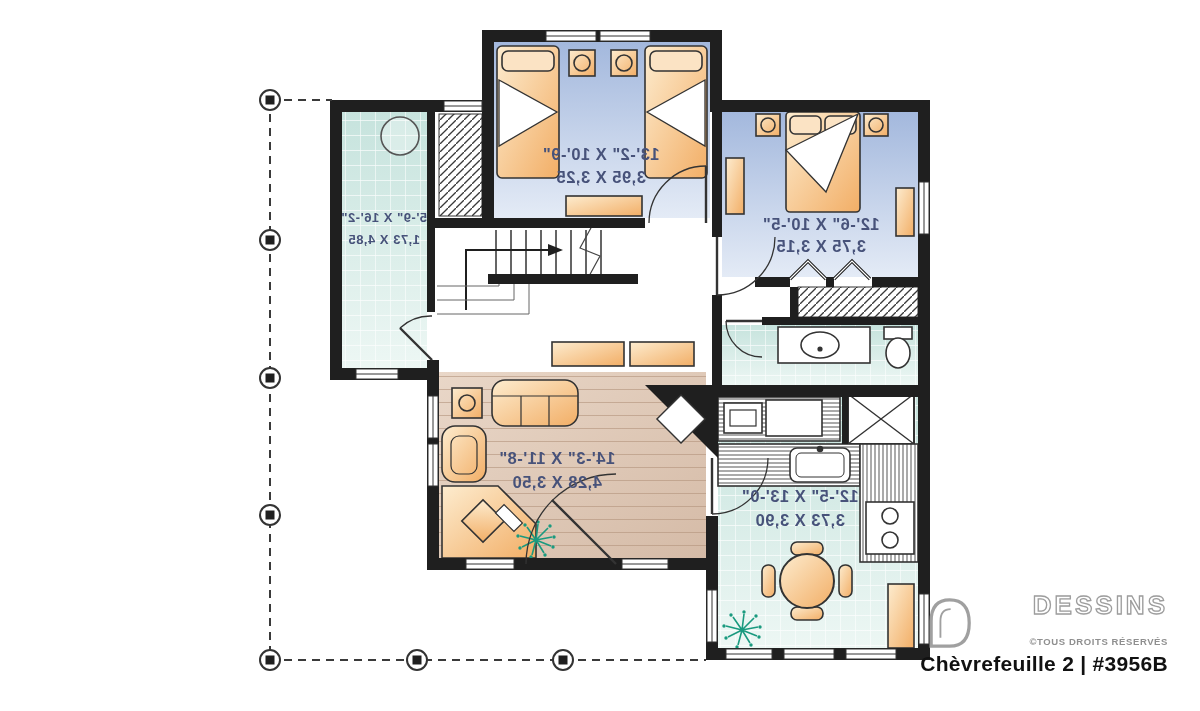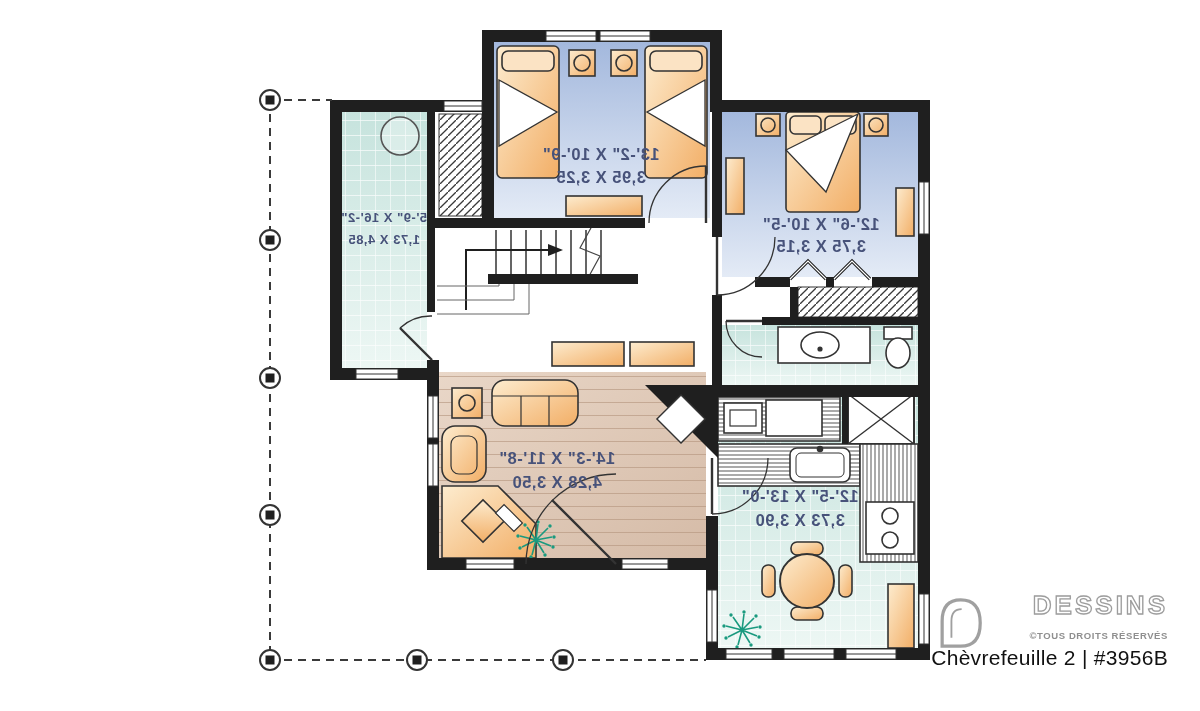--- a/index.html
+++ b/index.html
@@ -5,22 +5,22 @@
   html,body{margin:0;padding:0;background:#fff;}
   .stage{position:relative;width:1200px;height:711px;background:#ffffff;overflow:hidden;
          font-family:"Liberation Sans",sans-serif;}
   .stage svg{position:absolute;left:0;top:0;}
   .lbl{font-family:"Liberation Sans",sans-serif;font-weight:700;fill:#47527a;letter-spacing:.5px;}
   .brand{position:absolute;right:32px;top:592px;display:flex;flex-direction:column;align-items:flex-end;}
   .brand-row{display:flex;flex-direction:row;align-items:center;gap:7px;text-align:right;}
   .brand-names{display:flex;flex-direction:column;align-items:flex-end;line-height:1.0;}
   .brand-top,.brand-bottom{font-weight:700;font-size:26px;letter-spacing:3px;color:#ffffff;
       -webkit-text-stroke:1.3px #9d9d9d;text-shadow:0 0 1px #aaa;}
-  .brand-rights{font-size:9.5px;font-weight:700;letter-spacing:.6px;color:#8f8f8f;margin-top:12px;}
-  .plan-title{margin-top:5px;font-size:21px;font-weight:400;color:#111;letter-spacing:.3px;}
+  .brand-rights{font-size:9.5px;font-weight:700;letter-spacing:.6px;color:#8f8f8f;margin-top:18px;}
+  .plan-title{margin-top:5px;font-size:21px;font-weight:700;color:#111;letter-spacing:.3px;}
 </style>
 </head>
 <body>
 
 <div class="stage">
 <svg width="1200" height="711" viewBox="0 0 1200 711">
   <defs>
     <linearGradient id="gBlue" x1="0" y1="0" x2="0" y2="1">
       <stop offset="0" stop-color="#a3b8dd"></stop>
           <stop offset="1" stop-color="#e4ebf6"></stop>

